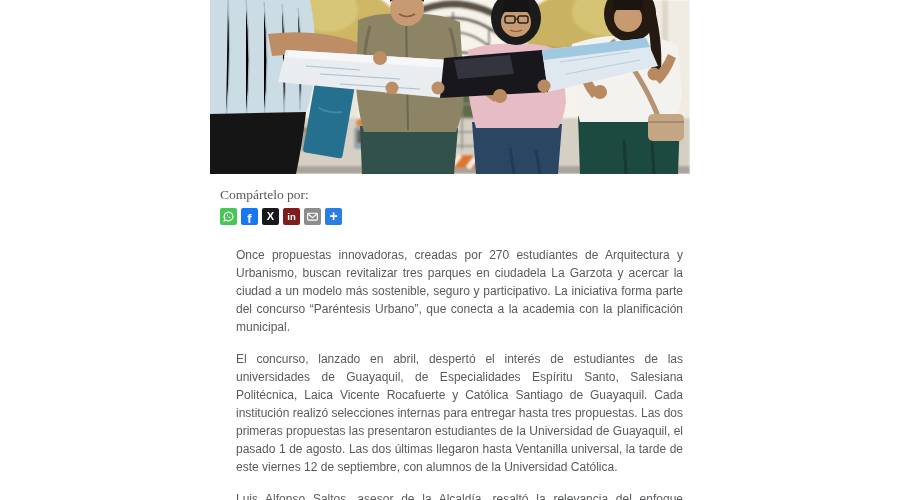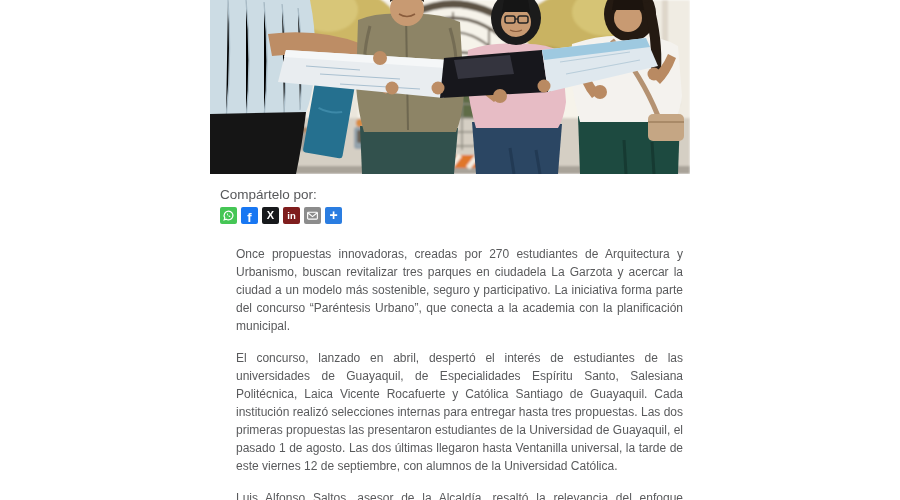--- a/index.html
+++ b/index.html
@@ -13,20 +13,21 @@
     position: absolute;
     left: 210px; top: 0;
     width: 480px;
   }
   .photo-wrap { width: 480px; height: 174px; overflow: hidden; }
   .photo-wrap svg { display: block; }
   .share-label {
     margin: 13px 0 5px 10px;
     color: #57585a;
     font-size: 13.5px;
+    font-family: Liberation Serif, serif;
   }
   .share-row {
     margin-left: 10px;
     display: flex;
     gap: 4px;
   }
   .share-btn {
     width: 17px; height: 17px;
     border-radius: 2px;
     color: #ffffff;

